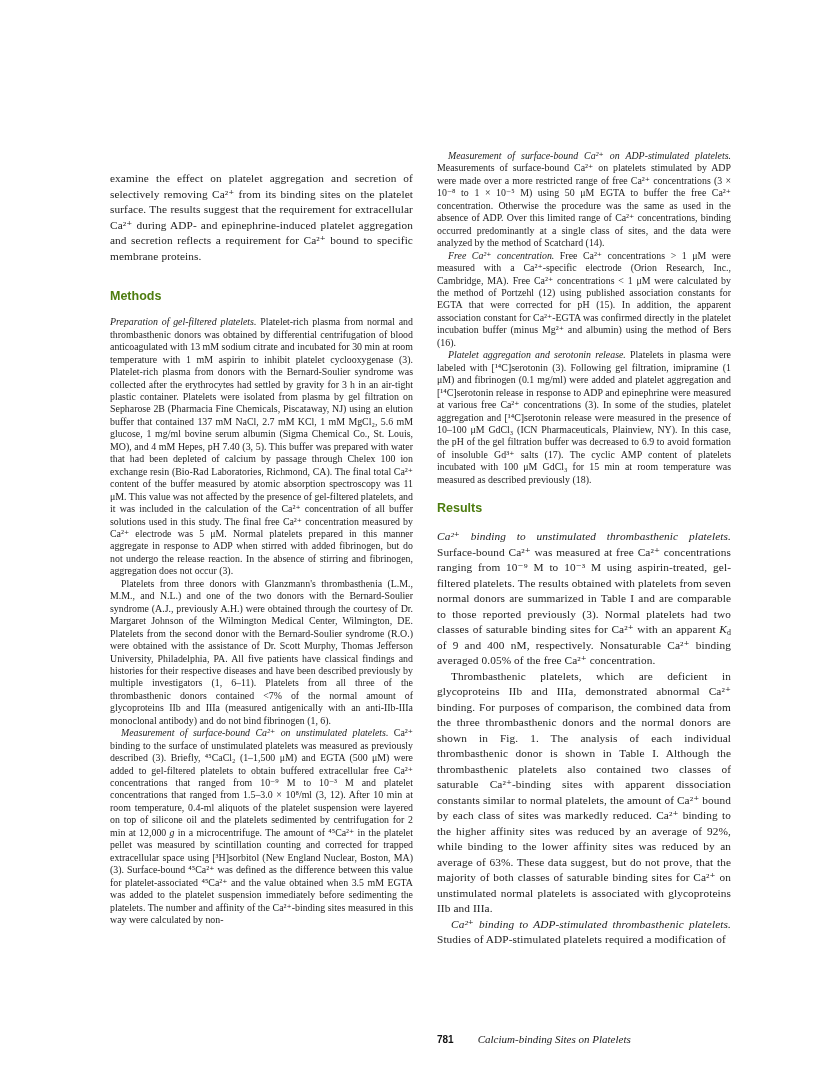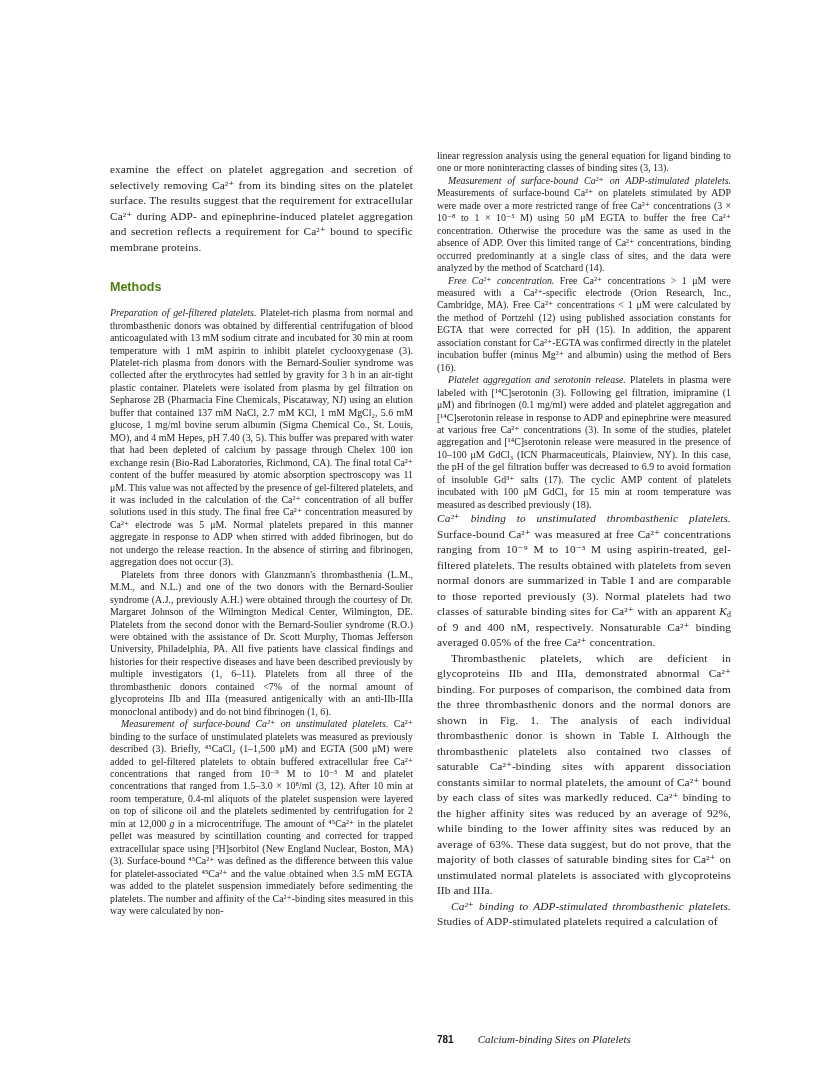--- a/index.html
+++ b/index.html
@@ -91,34 +91,34 @@
     <h2 class="section-heading">Methods</h2>
 
     <p class="body-sm"><span class="it">Preparation of gel-filtered platelets.</span><span> Platelet-rich plasma from normal and thrombasthenic donors was obtained by differential centrifugation of blood anticoagulated with 13 mM sodium citrate and incubated for 30 min at room temperature with 1 mM aspirin to inhibit platelet cyclooxygenase (3). Platelet-rich plasma from donors with the Bernard-Soulier syndrome was collected after the erythrocytes had settled by gravity for 3 h in an air-tight plastic container. Platelets were isolated from plasma by gel filtration on Sepharose 2B (Pharmacia Fine Chemicals, Piscataway, NJ) using an elution buffer that contained 137 mM NaCl, 2.7 mM KCl, 1 mM MgCl₂, 5.6 mM glucose, 1 mg/ml bovine serum albumin (Sigma Chemical Co., St. Louis, MO), and 4 mM Hepes, pH 7.40 (3, 5). This buffer was prepared with water that had been depleted of calcium by passage through Chelex 100 ion exchange resin (Bio-Rad Laboratories, Richmond, CA). The final total Ca²⁺ content of the buffer measured by atomic absorption spectroscopy was 11 μM. This value was not affected by the presence of gel-filtered platelets, and it was included in the calculation of the Ca²⁺ concentration of all buffer solutions used in this study. The final free Ca²⁺ concentration measured by Ca²⁺ electrode was 5 μM. Normal platelets prepared in this manner aggregate in response to ADP when stirred with added fibrinogen, but do not undergo the release reaction. In the absence of stirring and fibrinogen, aggregation does not occur (3).</span></p>
 
     <p class="body-sm indent-sm"><span>Platelets from three donors with Glanzmann's thrombasthenia (L.M., M.M., and N.L.) and one of the two donors with the Bernard-Soulier syndrome (A.J., previously A.H.) were obtained through the courtesy of Dr. Margaret Johnson of the Wilmington Medical Center, Wilmington, DE. Platelets from the second donor with the Bernard-Soulier syndrome (R.O.) were obtained with the assistance of Dr. Scott Murphy, Thomas Jefferson University, Philadelphia, PA. All five patients have classical findings and histories for their respective diseases and have been described previously by multiple investigators (1, 6–11). Platelets from all three of the thrombasthenic donors contained &lt;7% of the normal amount of glycoproteins IIb and IIIa (measured antigenically with an anti-IIb-IIIa monoclonal antibody) and do not bind fibrinogen (1, 6).</span></p>
 
     <p class="body-sm indent-sm"><span class="it">Measurement of surface-bound Ca²⁺ on unstimulated platelets.</span><span> Ca²⁺ binding to the surface of unstimulated platelets was measured as previously described (3). Briefly, ⁴⁵CaCl₂ (1–1,500 μM) and EGTA (500 μM) were added to gel-filtered platelets to obtain buffered extracellular free Ca²⁺ concentrations that ranged from 10⁻⁹ M to 10⁻³ M and platelet concentrations that ranged from 1.5–3.0 × 10⁸/ml (3, 12). After 10 min at room temperature, 0.4-ml aliquots of the platelet suspension were layered on top of silicone oil and the platelets sedimented by centrifugation for 2 min at 12,000 </span><span class="it">g</span><span> in a microcentrifuge. The amount of ⁴⁵Ca²⁺ in the platelet pellet was measured by scintillation counting and corrected for trapped extracellular space using [³H]sorbitol (New England Nuclear, Boston, MA) (3). Surface-bound ⁴⁵Ca²⁺ was defined as the difference between this value for platelet-associated ⁴⁵Ca²⁺ and the value obtained when 3.5 mM EGTA was added to the platelet suspension immediately before sedimenting the platelets. The number and affinity of the Ca²⁺-binding sites measured in this way were calculated by non-</span></p>
   </div>
 
   <div class="col-right">
-    <p class="body-sm"><span>linear regression analysis using the general equation for ligand binding to one or more noninteracting classes of binding sites (3, 13).</span></p>
 
     <p class="body-sm indent-sm"><span class="it">Measurement of surface-bound Ca²⁺ on ADP-stimulated platelets.</span><span> Measurements of surface-bound Ca²⁺ on platelets stimulated by ADP were made over a more restricted range of free Ca²⁺ concentrations (3 × 10⁻⁸ to 1 × 10⁻⁵ M) using 50 μM EGTA to buffer the free Ca²⁺ concentration. Otherwise the procedure was the same as used in the absence of ADP. Over this limited range of Ca²⁺ concentrations, binding occurred predominantly at a single class of sites, and the data were analyzed by the method of Scatchard (14).</span></p>
 
     <p class="body-sm indent-sm"><span class="it">Free Ca²⁺ concentration.</span><span> Free Ca²⁺ concentrations &gt; 1 μM were measured with a Ca²⁺-specific electrode (Orion Research, Inc., Cambridge, MA). Free Ca²⁺ concentrations &lt; 1 μM were calculated by the method of Portzehl (12) using published association constants for EGTA that were corrected for pH (15). In addition, the apparent association constant for Ca²⁺-EGTA was confirmed directly in the platelet incubation buffer (minus Mg²⁺ and albumin) using the method of Bers (16).</span></p>
 
     <p class="body-sm indent-sm"><span class="it">Platelet aggregation and serotonin release.</span><span> Platelets in plasma were labeled with [¹⁴C]serotonin (3). Following gel filtration, imipramine (1 μM) and fibrinogen (0.1 mg/ml) were added and platelet aggregation and [¹⁴C]serotonin release in response to ADP and epinephrine were measured at various free Ca²⁺ concentrations (3). In some of the studies, platelet aggregation and [¹⁴C]serotonin release were measured in the presence of 10–100 μM GdCl₃ (ICN Pharmaceuticals, Plainview, NY). In this case, the pH of the gel filtration buffer was decreased to 6.9 to avoid formation of insoluble Gd³⁺ salts (17). The cyclic AMP content of platelets incubated with 100 μM GdCl₃ for 15 min at room temperature was measured as described previously (18).</span></p>
 
+    <h2 class="section-heading results-heading">Results</h2>
 
     <p class="body-lg"><span class="it">Ca²⁺ binding to unstimulated thrombasthenic platelets.</span><span> Surface-bound Ca²⁺ was measured at free Ca²⁺ concentrations ranging from 10⁻⁹ M to 10⁻³ M using aspirin-treated, gel-filtered platelets. The results obtained with platelets from seven normal donors are summarized in Table I and are comparable to those reported previously (3). Normal platelets had two classes of saturable binding sites for Ca²⁺ with an apparent </span><span class="it">K</span><sub>d</sub><span> of 9 and 400 nM, respectively. Nonsaturable Ca²⁺ binding averaged 0.05% of the free Ca²⁺ concentration.</span></p>
 
     <p class="body-lg indent-lg"><span>Thrombasthenic platelets, which are deficient in glycoproteins IIb and IIIa, demonstrated abnormal Ca²⁺ binding. For purposes of comparison, the combined data from the three thrombasthenic donors and the normal donors are shown in Fig. 1. The analysis of each individual thrombasthenic donor is shown in Table I. Although the thrombasthenic platelets also contained two classes of saturable Ca²⁺-binding sites with apparent dissociation constants similar to normal platelets, the amount of Ca²⁺ bound by each class of sites was markedly reduced. Ca²⁺ binding to the higher affinity sites was reduced by an average of 92%, while binding to the lower affinity sites was reduced by an average of 63%. These data suggest, but do not prove, that the majority of both classes of saturable binding sites for Ca²⁺ on unstimulated normal platelets is associated with glycoproteins IIb and IIIa.</span></p>
 
-    <p class="body-lg indent-lg"><span class="it">Ca²⁺ binding to ADP-stimulated thrombasthenic platelets.</span><span> Studies of ADP-stimulated platelets required a calculation of</span></p>
+    <p class="body-lg indent-lg"><span class="it">Ca²⁺ binding to ADP-stimulated thrombasthenic platelets.</span><span> Studies of ADP-stimulated platelets required a modification of</span></p>
   </div>
 
 </div>
 
 <div class="footer">
   <span class="pageno">781</span>
   <span class="running-title">Calcium-binding Sites on Platelets</span>
 </div>
 
 </body></html>

